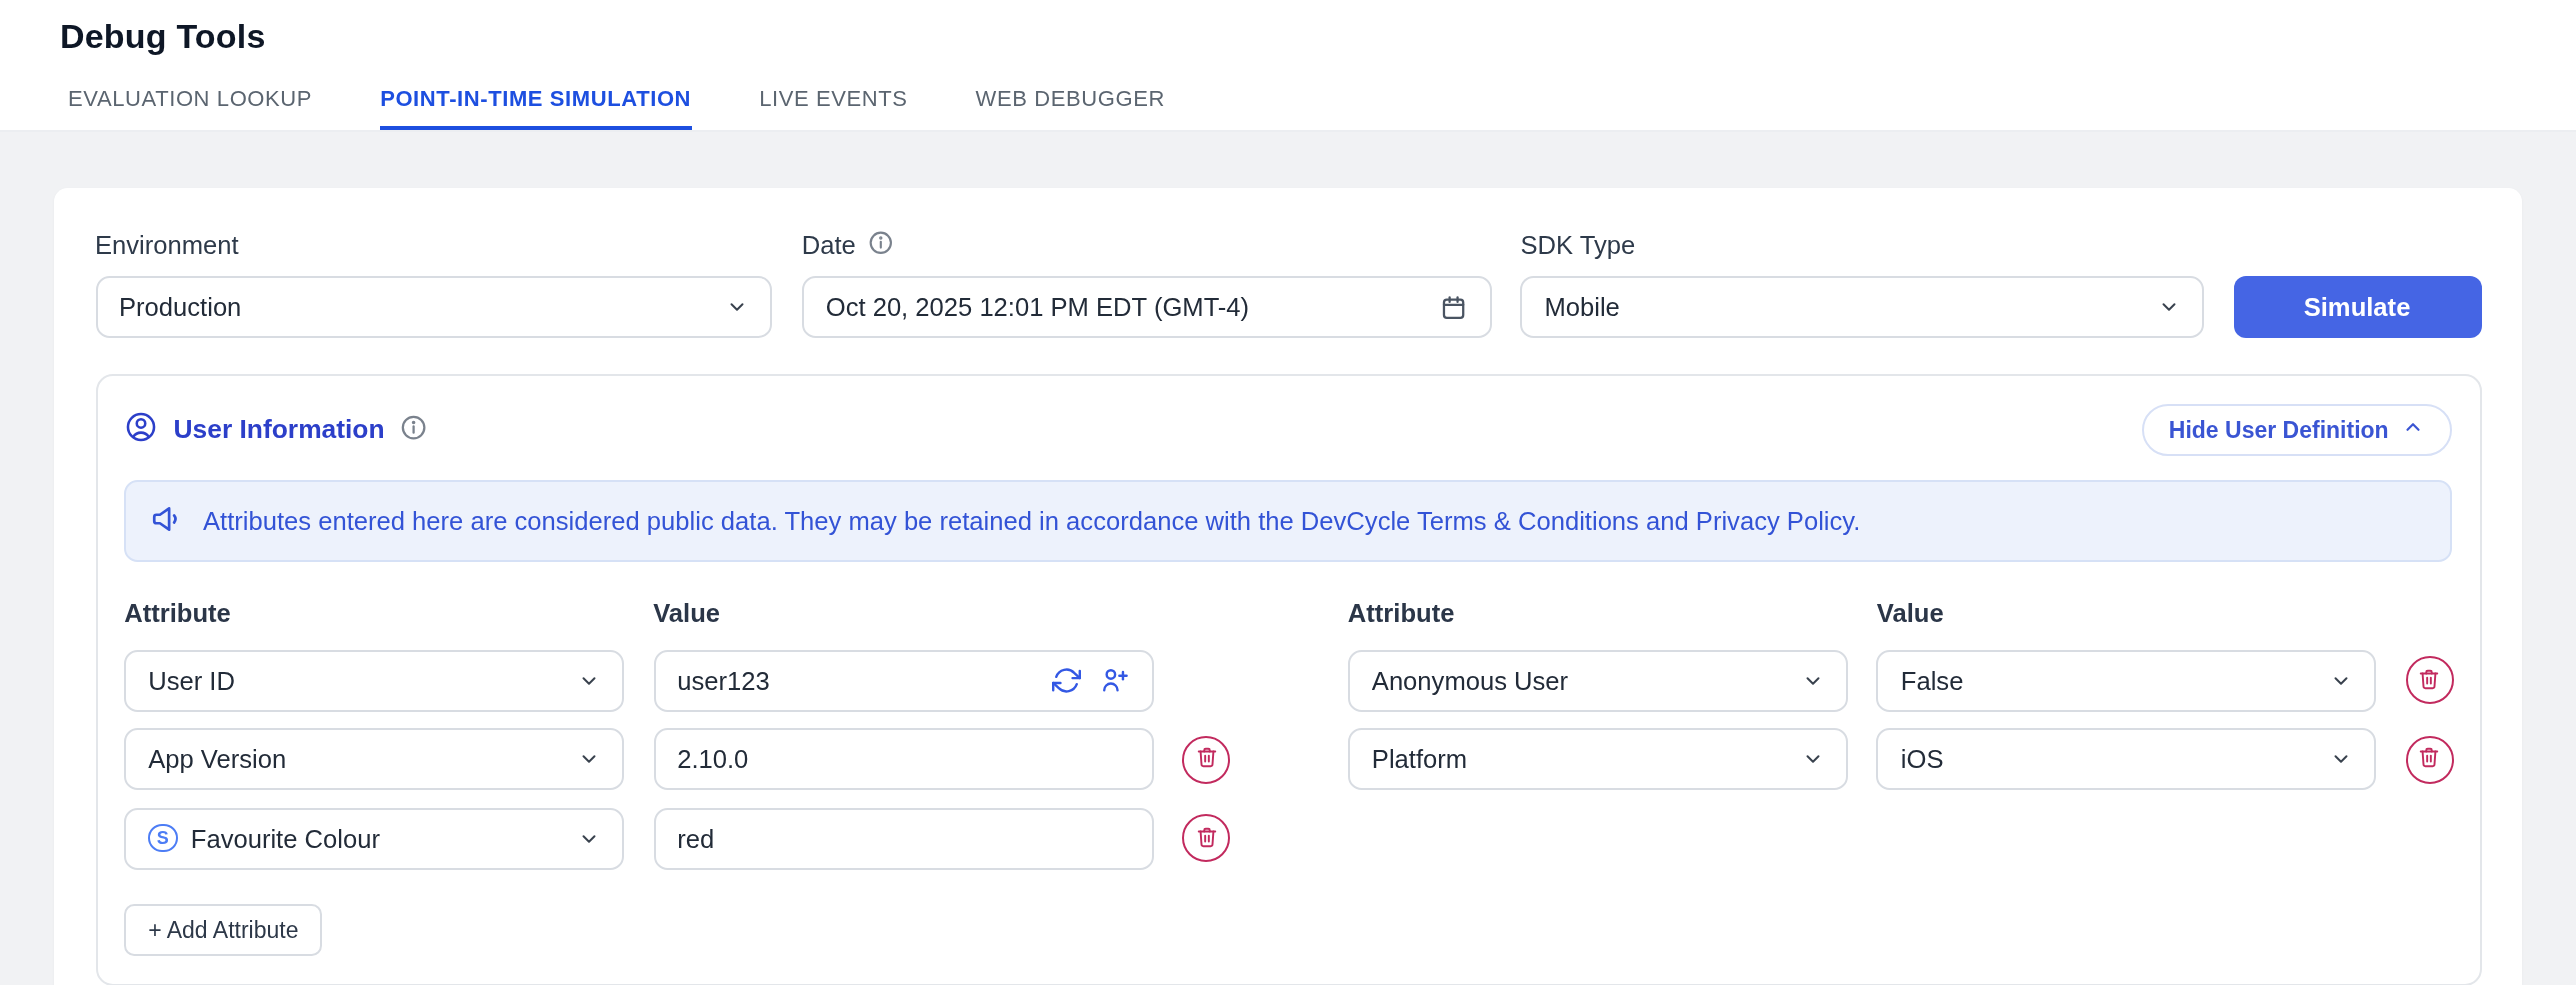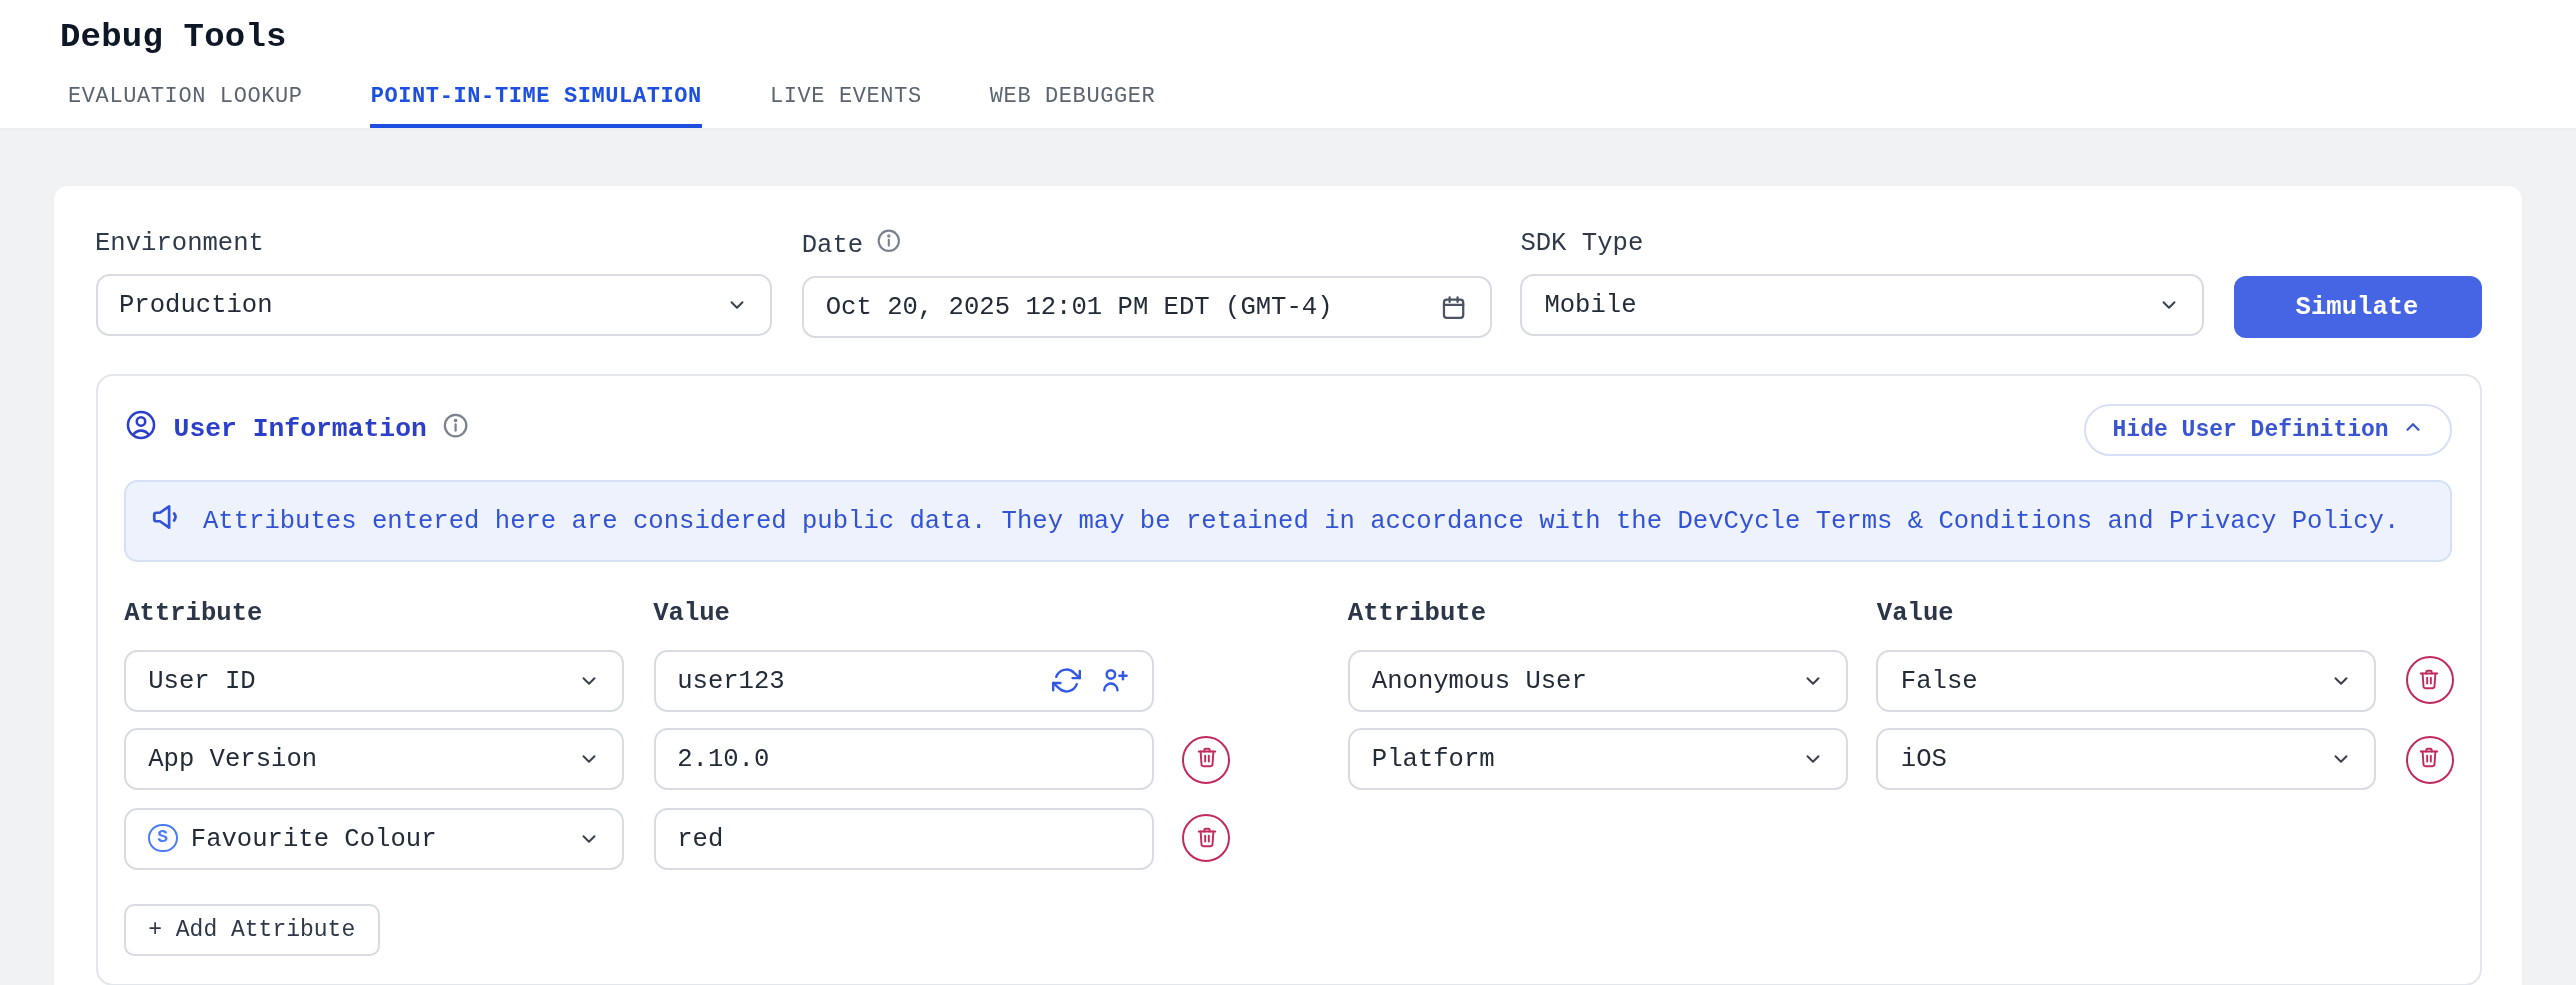--- a/index.html
+++ b/index.html
@@ -1,18 +1,18 @@
 <!DOCTYPE html>
 <html style="font-size:13.6px"><head>
 <meta charset="utf-8">
 <style>
   * { margin:0; padding:0; box-sizing:border-box; }
   html,body { background:#fff; }
   body { font-family:"Liberation Sans", sans-serif; }
-  .outer { width:2576px; height:985px; overflow:hidden; position:relative;font-family:Liberation Mono, monospace; }
+  .outer { width:2576px; height:985px; overflow:hidden; position:relative; }
   .screen { width:1288px; height:493px; transform:scale(2); transform-origin:top left; background:#f1f2f4; position:relative; }
 
   
   .header { background:#fff; padding:9.4px 0 0 0; border-bottom:0.9px solid #eceef1; }
   .page-title { font-size:17px; font-weight:700; color:#0e1726; padding-left:30px; letter-spacing:0.1px; }
   .tabs { display:flex; gap:34px; padding-left:34px; margin-top:13.6px; }
   .tab { font-size:11px; letter-spacing:0.3px; font-weight:500; color:#5b6570; padding-bottom:8.5px; border-bottom:2.6px solid transparent; cursor:pointer; white-space:nowrap; }
   .tab.active { color:#1d4fe0; font-weight:600; border-bottom-color:#1d4fe0; }
 
   

